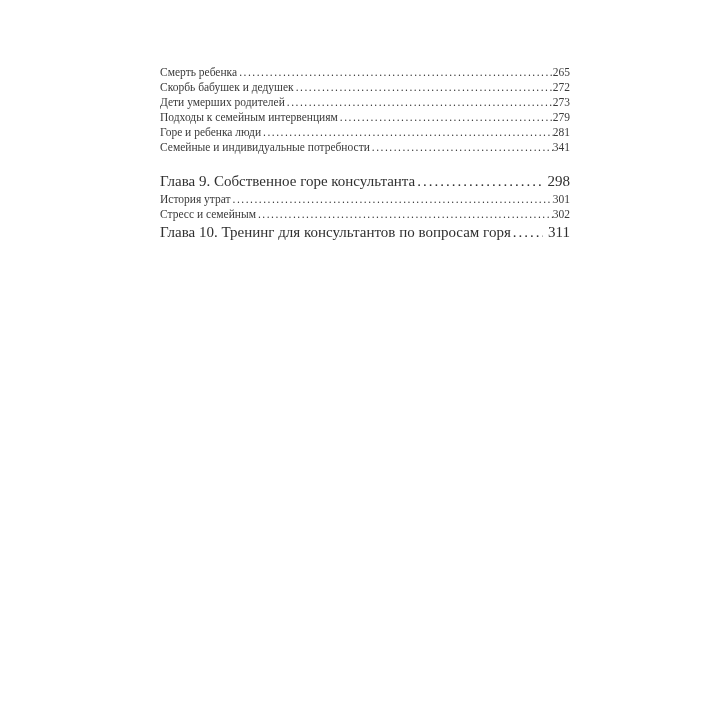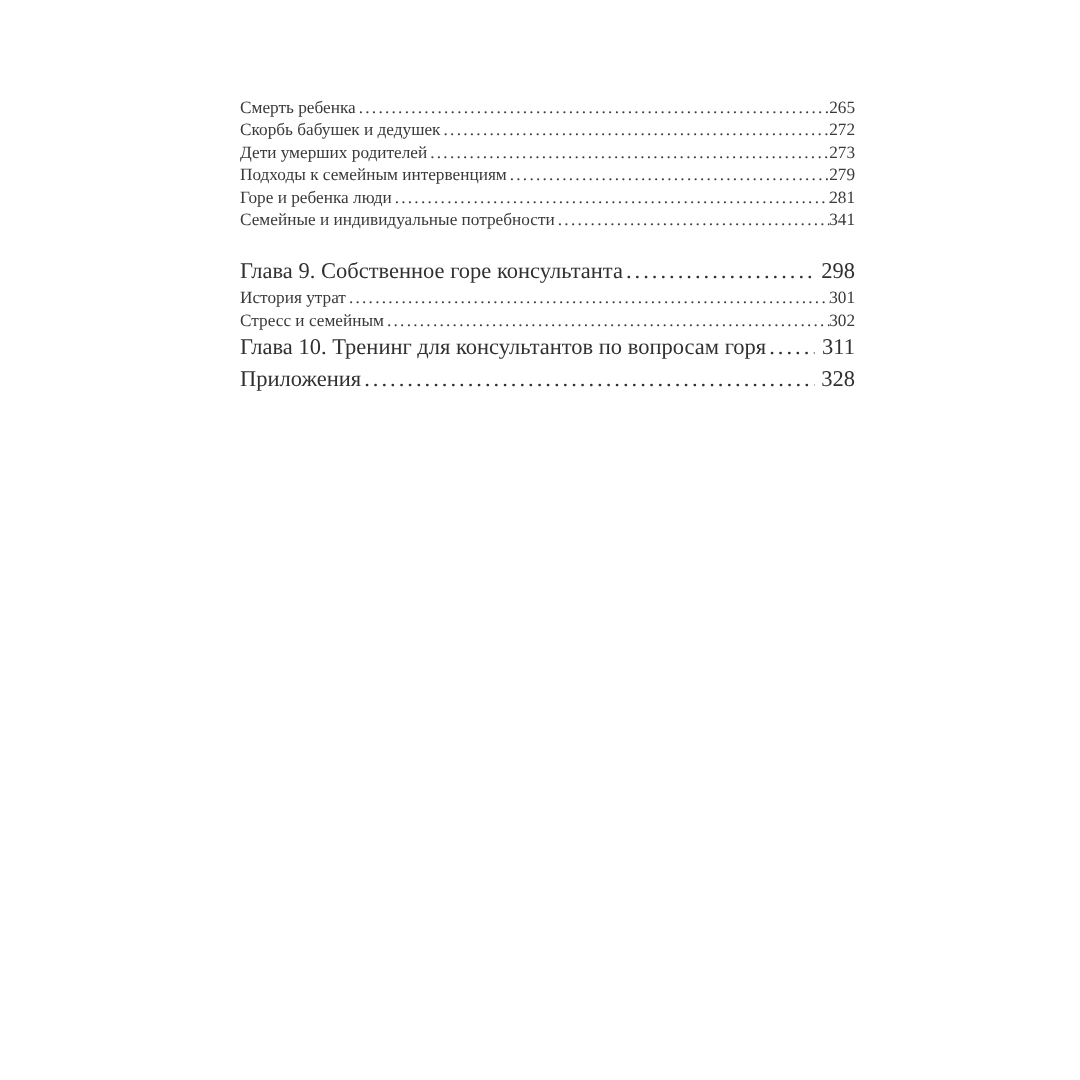--- a/index.html
+++ b/index.html
@@ -132,23 +132,18 @@
       <span class="dots"></span>
       <span class="pagenum">302</span>
     </div>
 
     <div class="toc-row chapter gap-before-ch10">
       <span class="toc-title">Глава 10. Тренинг для консультантов по вопросам горя</span>
       <span class="dots"></span>
       <span class="pagenum">311</span>
     </div>
 
-    <div class="toc-row chapter">
-      <span class="toc-title">Приложения</span>
-      <span class="dots"></span>
-      <span class="pagenum">328</span>
-    </div>
 
   </div>
 
   <div class="footer-pagenum">7</div>
 
 </div>
 
 </body></html>

